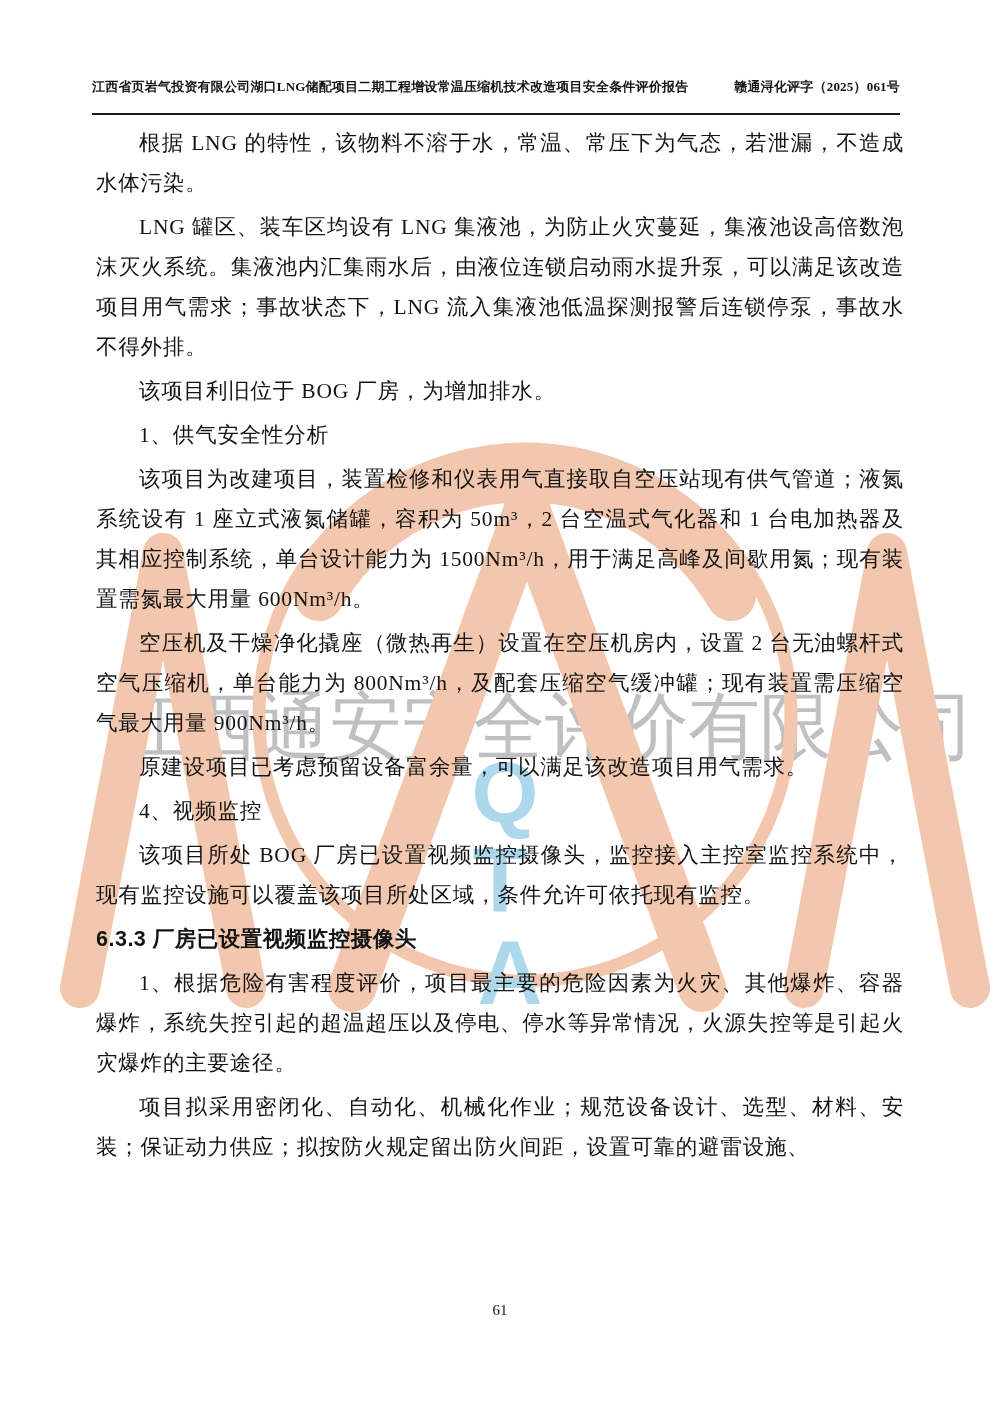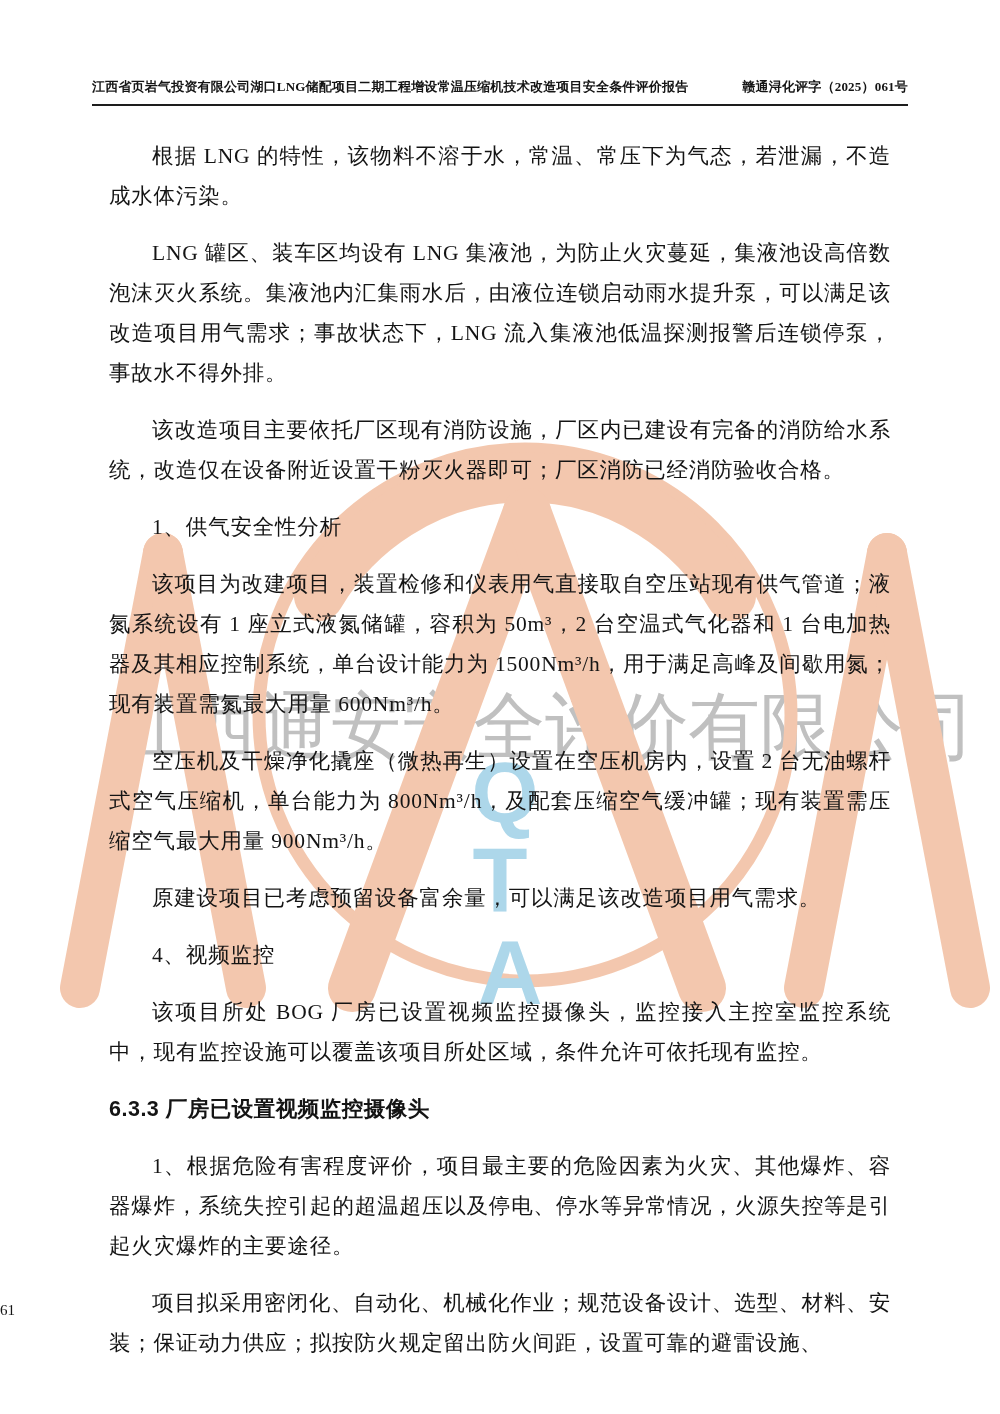--- a/index.html
+++ b/index.html
@@ -14,53 +14,53 @@
   }
   .watermark {
     position: absolute;
     left: 0; top: 0;
     width: 1000px; height: 1414px;
     z-index: 0;
     opacity: 0.95;
   }
   .header {
     position: absolute;
-    left: 92px; right: 92px; top: 78px;
+    left: 92px; right: 100px; top: 78px;
     display: flex;
     justify-content: space-between;
     align-items: flex-end;
     font-size: 13px;
     font-weight: bold;
     letter-spacing: 0.2px;
     white-space: nowrap;
     border-bottom: 2px solid #1d1d1d;
-    padding-bottom: 8px;
+    padding-bottom: 17px;
     z-index: 2;
   }
   .header .doc-number { margin-left: 28px; }
   .body-text {
     position: absolute;
     left: 92px; right: 92px; top: 119px;
     z-index: 1;
     font-size: 21.5px;
     line-height: 40px;
     letter-spacing: 0.8px;
     text-align: justify;
   }
-  .body-text p { margin: 17px; text-indent: 2em; }
+  .body-text p { margin: 4px; text-indent: 2em; }
   .body-text p.heading {
     text-indent: 0;
     font-weight: bold;
     font-family: "Liberation Sans", "DejaVu Sans", sans-serif;
     letter-spacing: 0.5px;
   }
   .page-number {
     position: absolute;
     left: 0; right: 0; top: 1302px;
-    text-align: left;
+    text-align: center;
     font-size: 15px;
     z-index: 1;
   }
   .wm-company-text {
     font-family: "Liberation Serif", "DejaVu Serif", serif;
   }
   .wm-letter {
     font-family: "Liberation Sans", "DejaVu Sans", sans-serif;
     font-weight: bold;
   }
@@ -92,21 +92,21 @@
   </svg>
 
   <div class="header">
     <span class="title">江西省页岩气投资有限公司湖口LNG储配项目二期工程增设常温压缩机技术改造项目安全条件评价报告</span>
     <span class="doc-number">赣通浔化评字（2025）061号</span>
   </div>
 
   <div class="body-text">
       <p class="normal">根据 LNG 的特性，该物料不溶于水，常温、常压下为气态，若泄漏，不造成水体污染。</p>
       <p class="normal">LNG 罐区、装车区均设有 LNG 集液池，为防止火灾蔓延，集液池设高倍数泡沫灭火系统。集液池内汇集雨水后，由液位连锁启动雨水提升泵，可以满足该改造项目用气需求；事故状态下，LNG 流入集液池低温探测报警后连锁停泵，事故水不得外排。</p>
-      <p class="normal">该改造项目主要依托厂区现有消防设施，厂区内已建设有完备的消防给水系统，改造仅在设备附近设置干粉灭火器即可；厂区消防已经消防验收合格。</p>
+      <p class="normal">该项目利旧位于 BOG 厂房，为增加排水。</p>
       <p class="normal">1、供气安全性分析</p>
       <p class="normal">该项目为改建项目，装置检修和仪表用气直接取自空压站现有供气管道；液氮系统设有 1 座立式液氮储罐，容积为 50m³，2 台空温式气化器和 1 台电加热器及其相应控制系统，单台设计能力为 1500Nm³/h，用于满足高峰及间歇用氮；现有装置需氮最大用量 600Nm³/h。</p>
       <p class="normal">空压机及干燥净化撬座（微热再生）设置在空压机房内，设置 2 台无油螺杆式空气压缩机，单台能力为 800Nm³/h，及配套压缩空气缓冲罐；现有装置需压缩空气最大用量 900Nm³/h。</p>
       <p class="normal">原建设项目已考虑预留设备富余量，可以满足该改造项目用气需求。</p>
       <p class="normal">4、视频监控</p>
       <p class="normal">该项目所处 BOG 厂房已设置视频监控摄像头，监控接入主控室监控系统中，现有监控设施可以覆盖该项目所处区域，条件允许可依托现有监控。</p>
       <p class="heading">6.3.3 厂房已设置视频监控摄像头</p>
       <p class="normal">1、根据危险有害程度评价，项目最主要的危险因素为火灾、其他爆炸、容器爆炸，系统失控引起的超温超压以及停电、停水等异常情况，火源失控等是引起火灾爆炸的主要途径。</p>
       <p class="normal">项目拟采用密闭化、自动化、机械化作业；规范设备设计、选型、材料、安装；保证动力供应；拟按防火规定留出防火间距，设置可靠的避雷设施、</p>
     </div>

